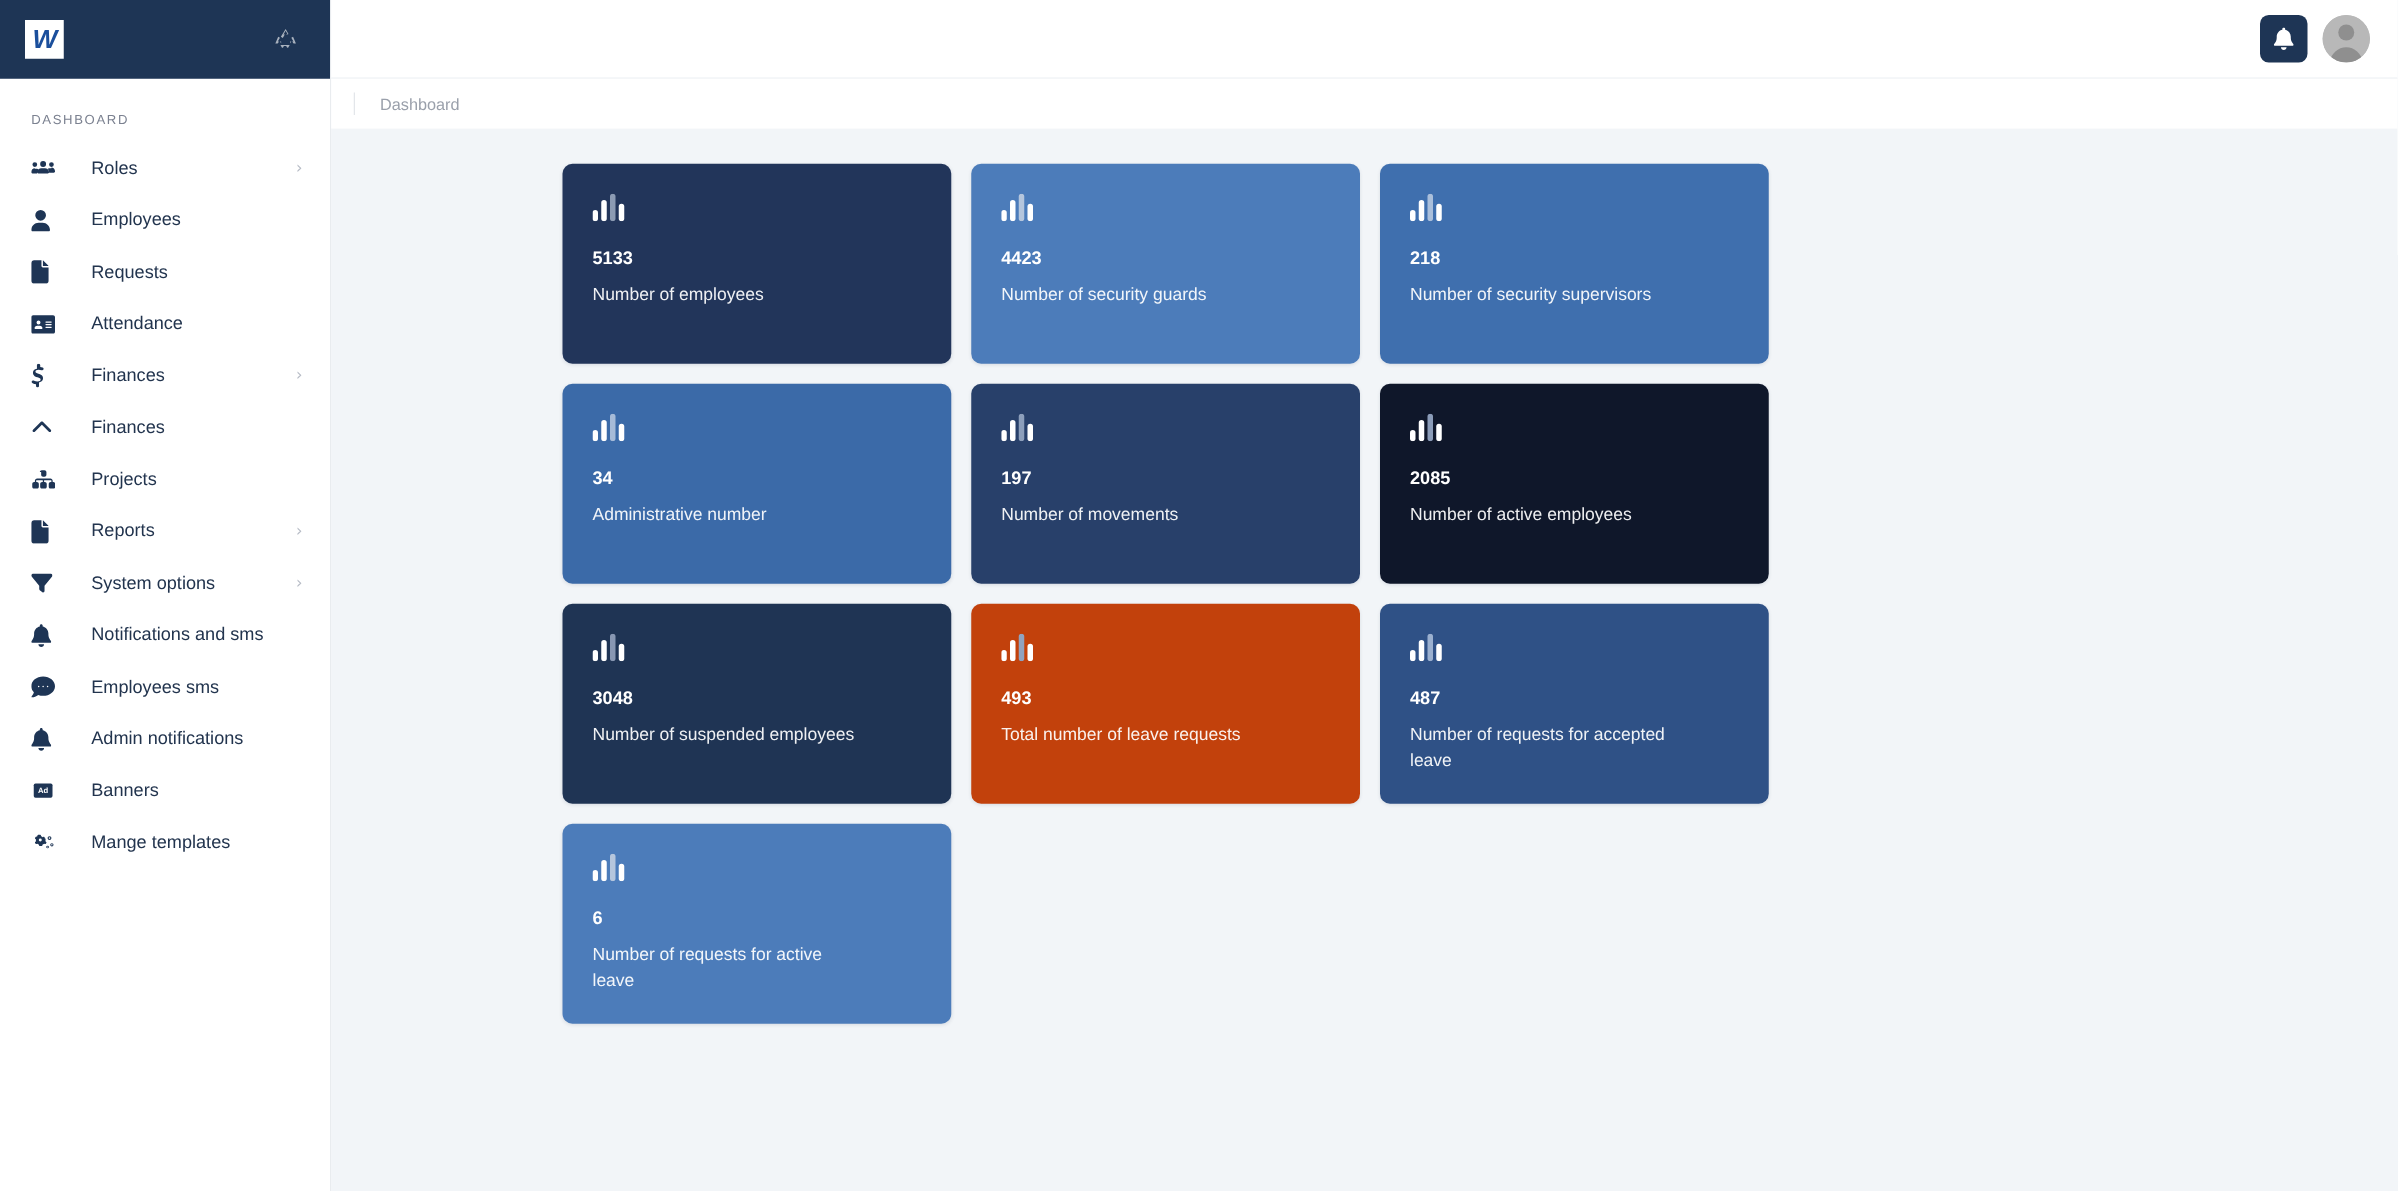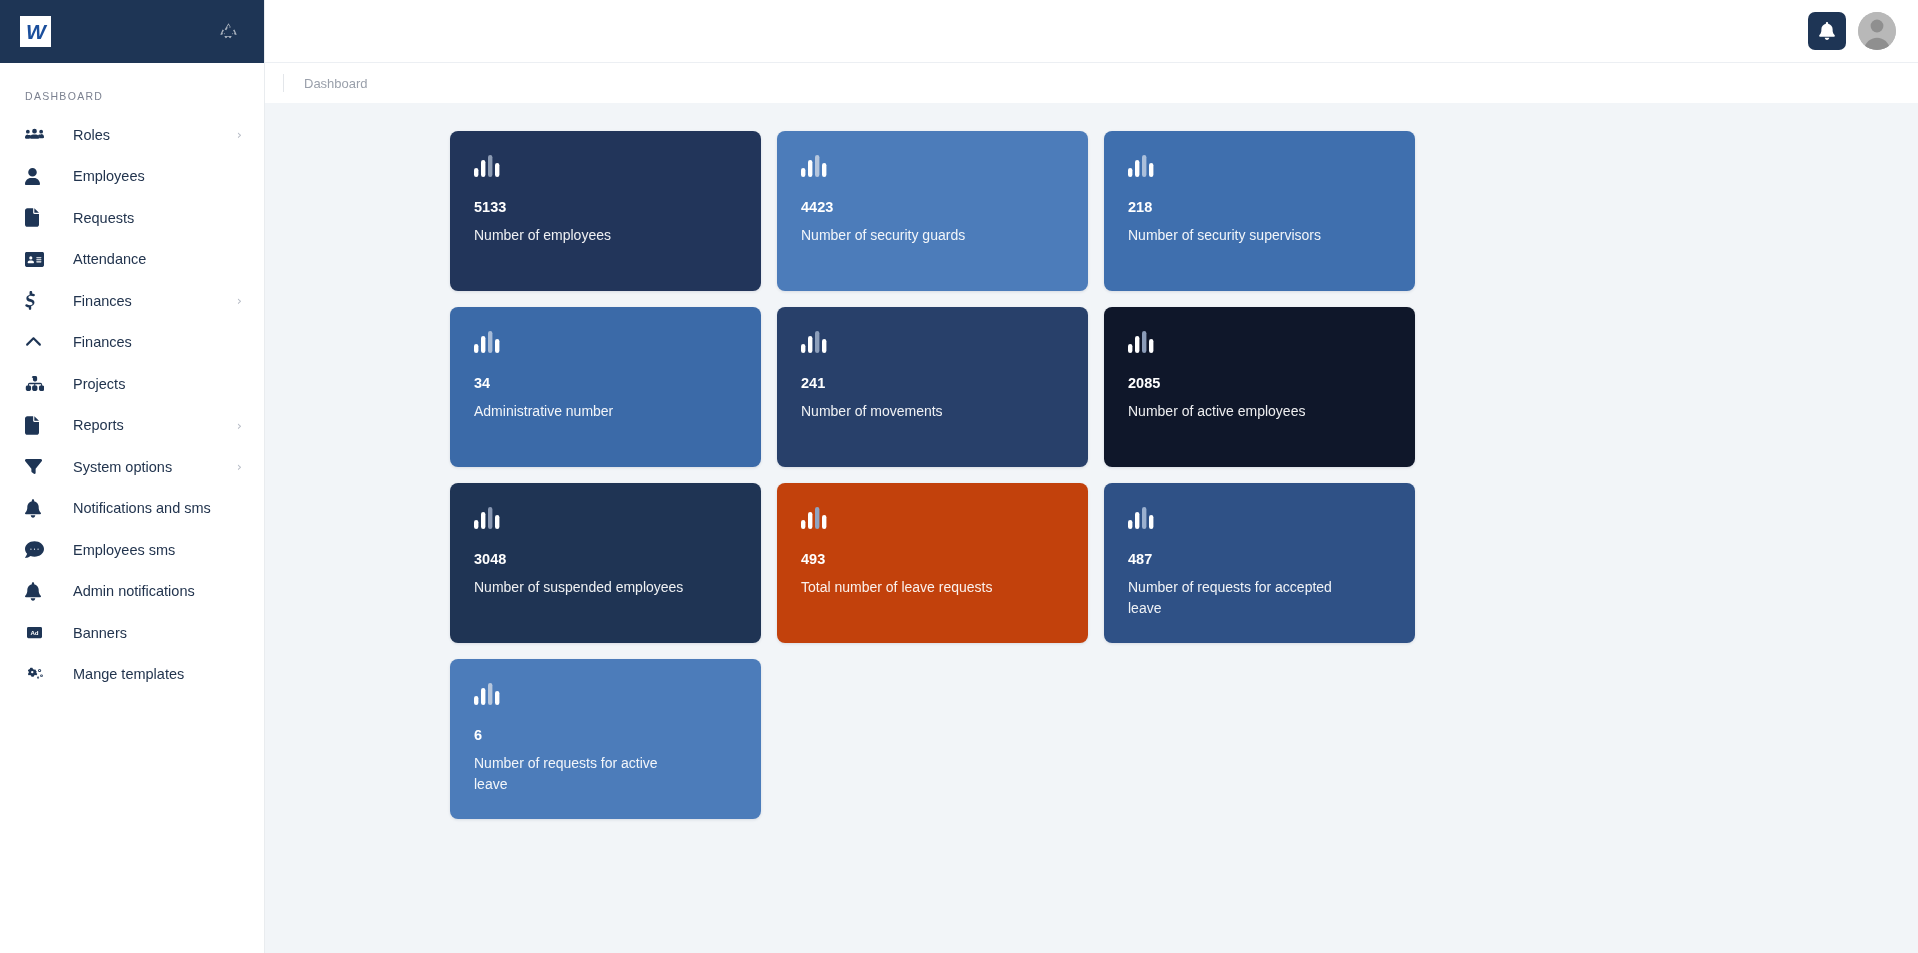--- a/index.html
+++ b/index.html
@@ -440,21 +440,21 @@
 
         <div class="card" style="background:#28406a">
           <span class="card-icon">
             <svg width="27" height="22" viewBox="0 0 27 22">
               <rect x="0" y="13" width="4.4" height="9" rx="2.2" fill="#ffffff"></rect>
               <rect x="7" y="5" width="4.4" height="17" rx="2.2" fill="#ffffff"></rect>
               <rect x="14" y="0" width="4.4" height="22" rx="2.2" fill="#8d9fbb"></rect>
               <rect x="21" y="8" width="4.4" height="14" rx="2.2" fill="#ffffff"></rect>
             </svg>
           </span>
-          <span class="card-value">241</span>
+          <span class="card-value">197</span>
           <span class="card-label">Number of movements</span>
         </div>
 
         <div class="card" style="background:#0f172a">
           <span class="card-icon">
             <svg width="27" height="22" viewBox="0 0 27 22">
               <rect x="0" y="13" width="4.4" height="9" rx="2.2" fill="#ffffff"></rect>
               <rect x="7" y="5" width="4.4" height="17" rx="2.2" fill="#ffffff"></rect>
               <rect x="14" y="0" width="4.4" height="22" rx="2.2" fill="#8b9cb8"></rect>
               <rect x="21" y="8" width="4.4" height="14" rx="2.2" fill="#ffffff"></rect>

